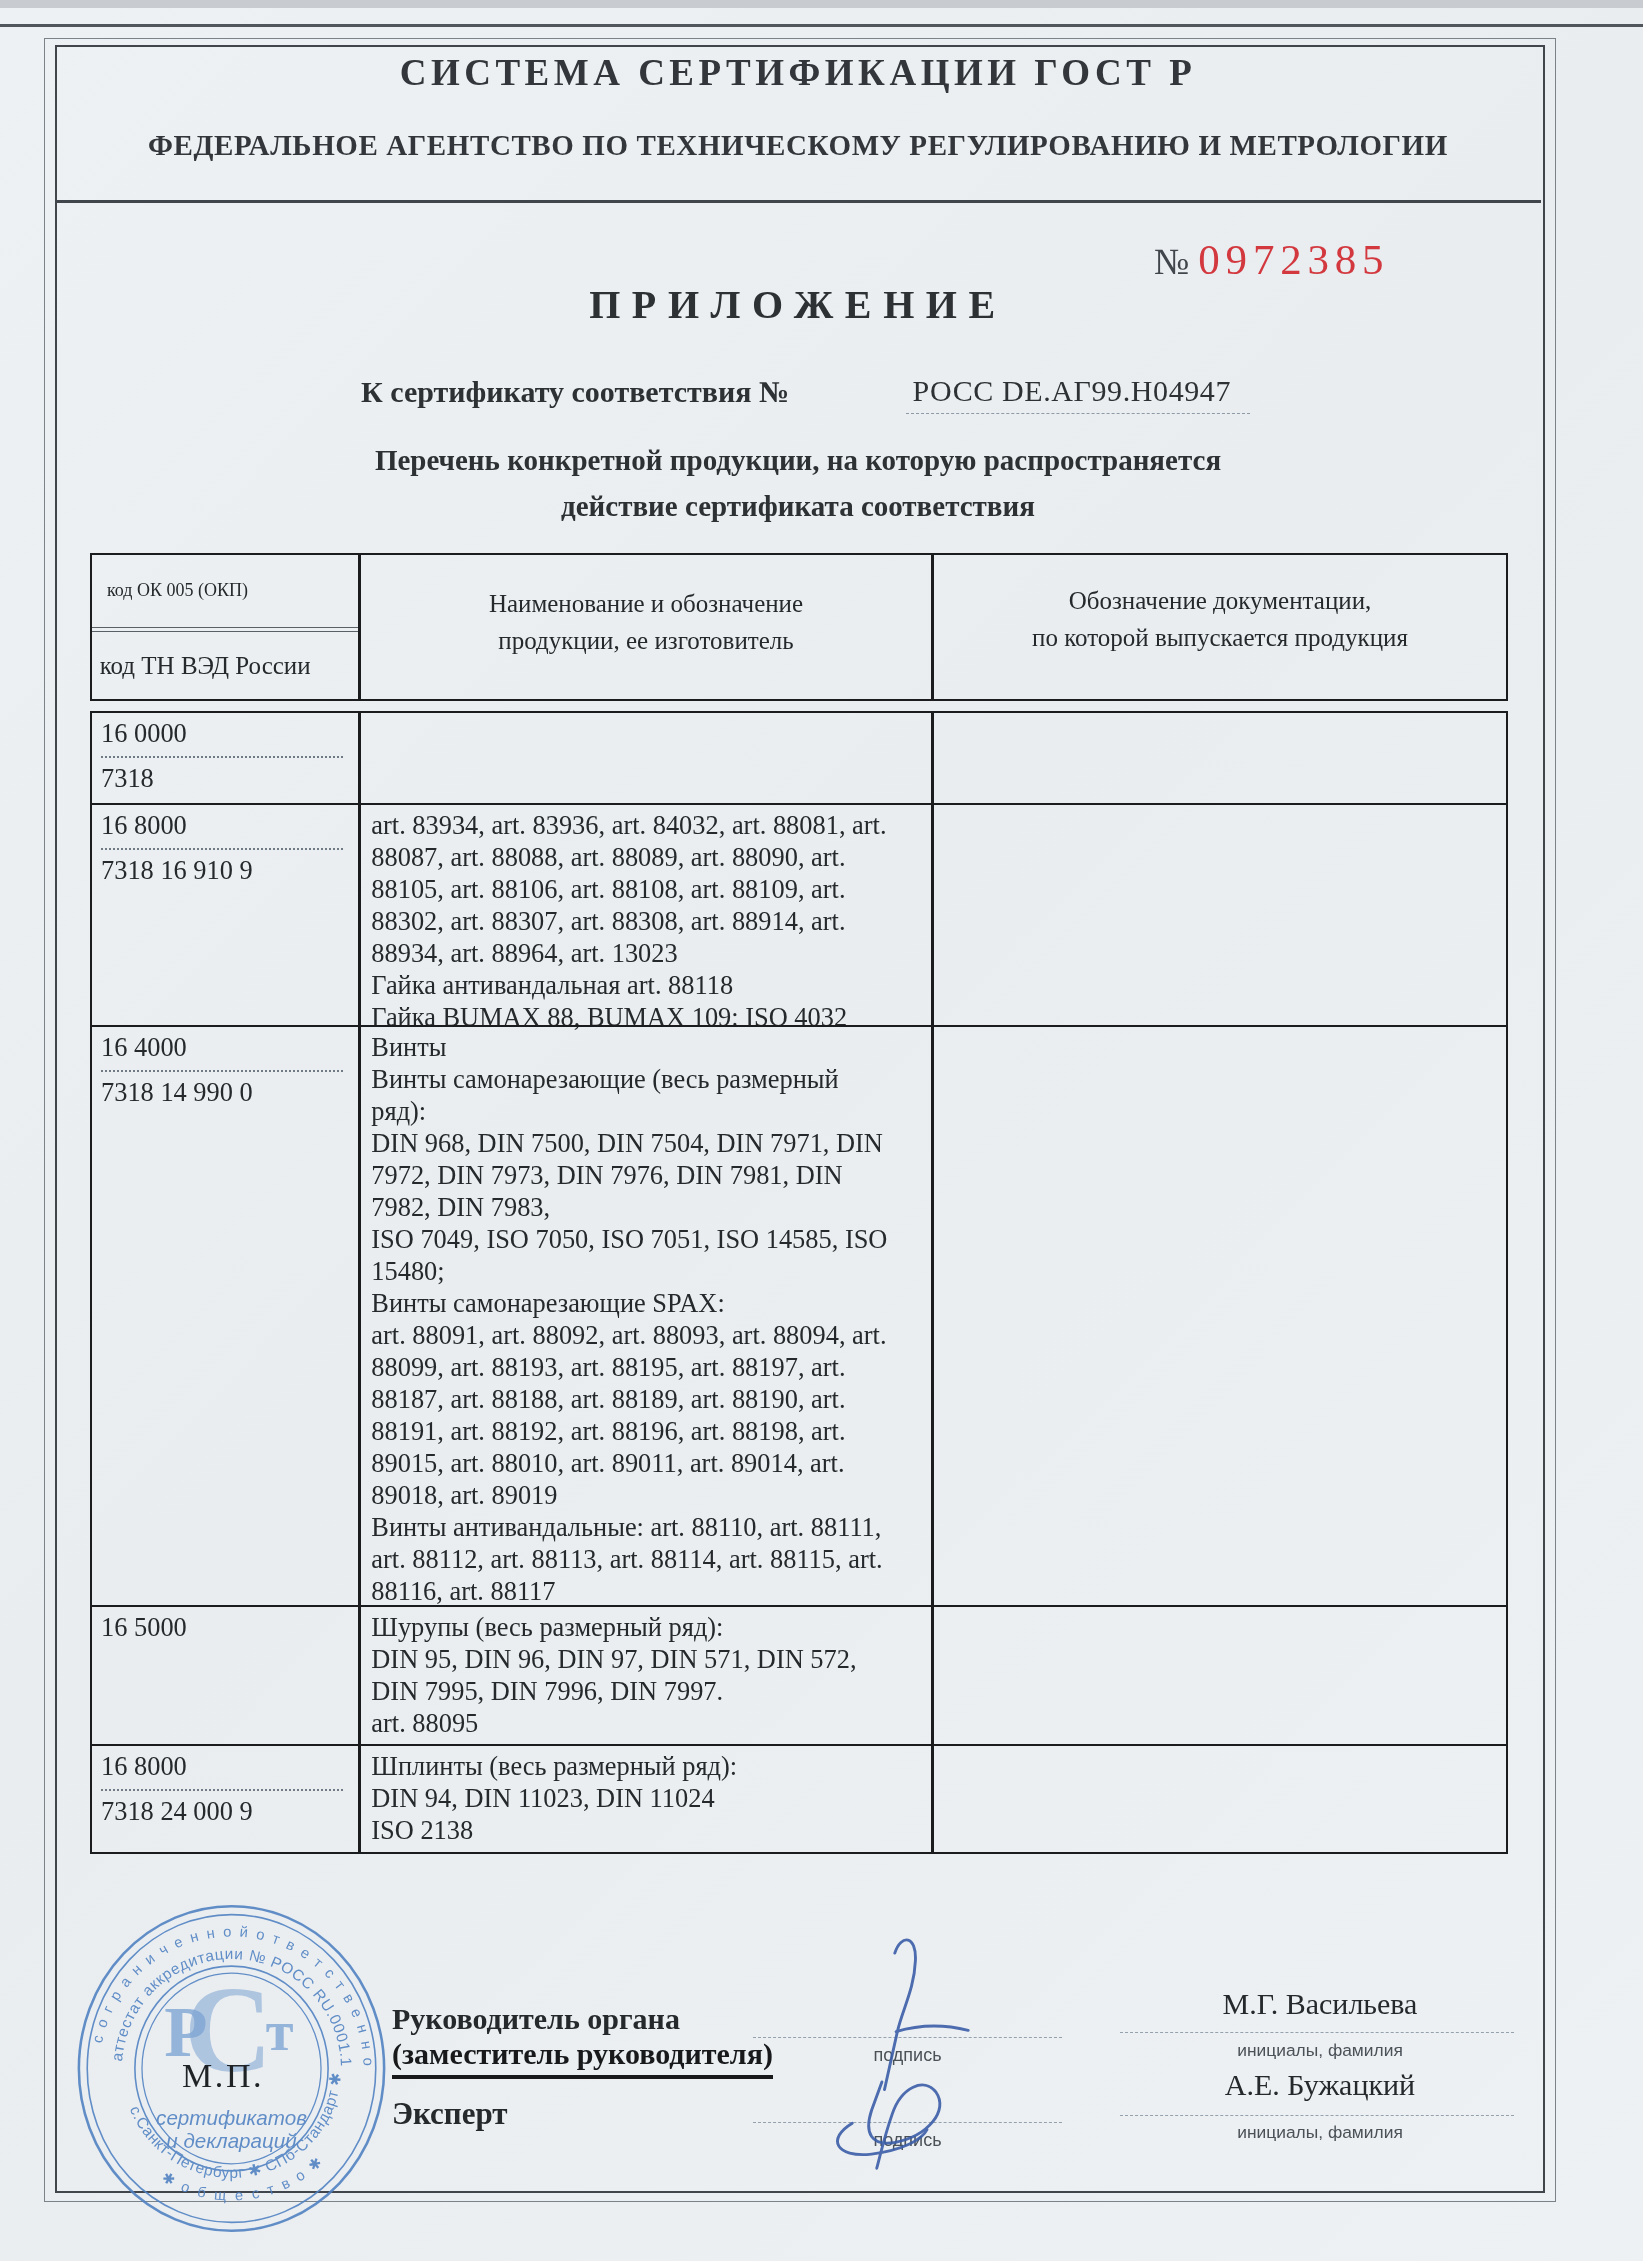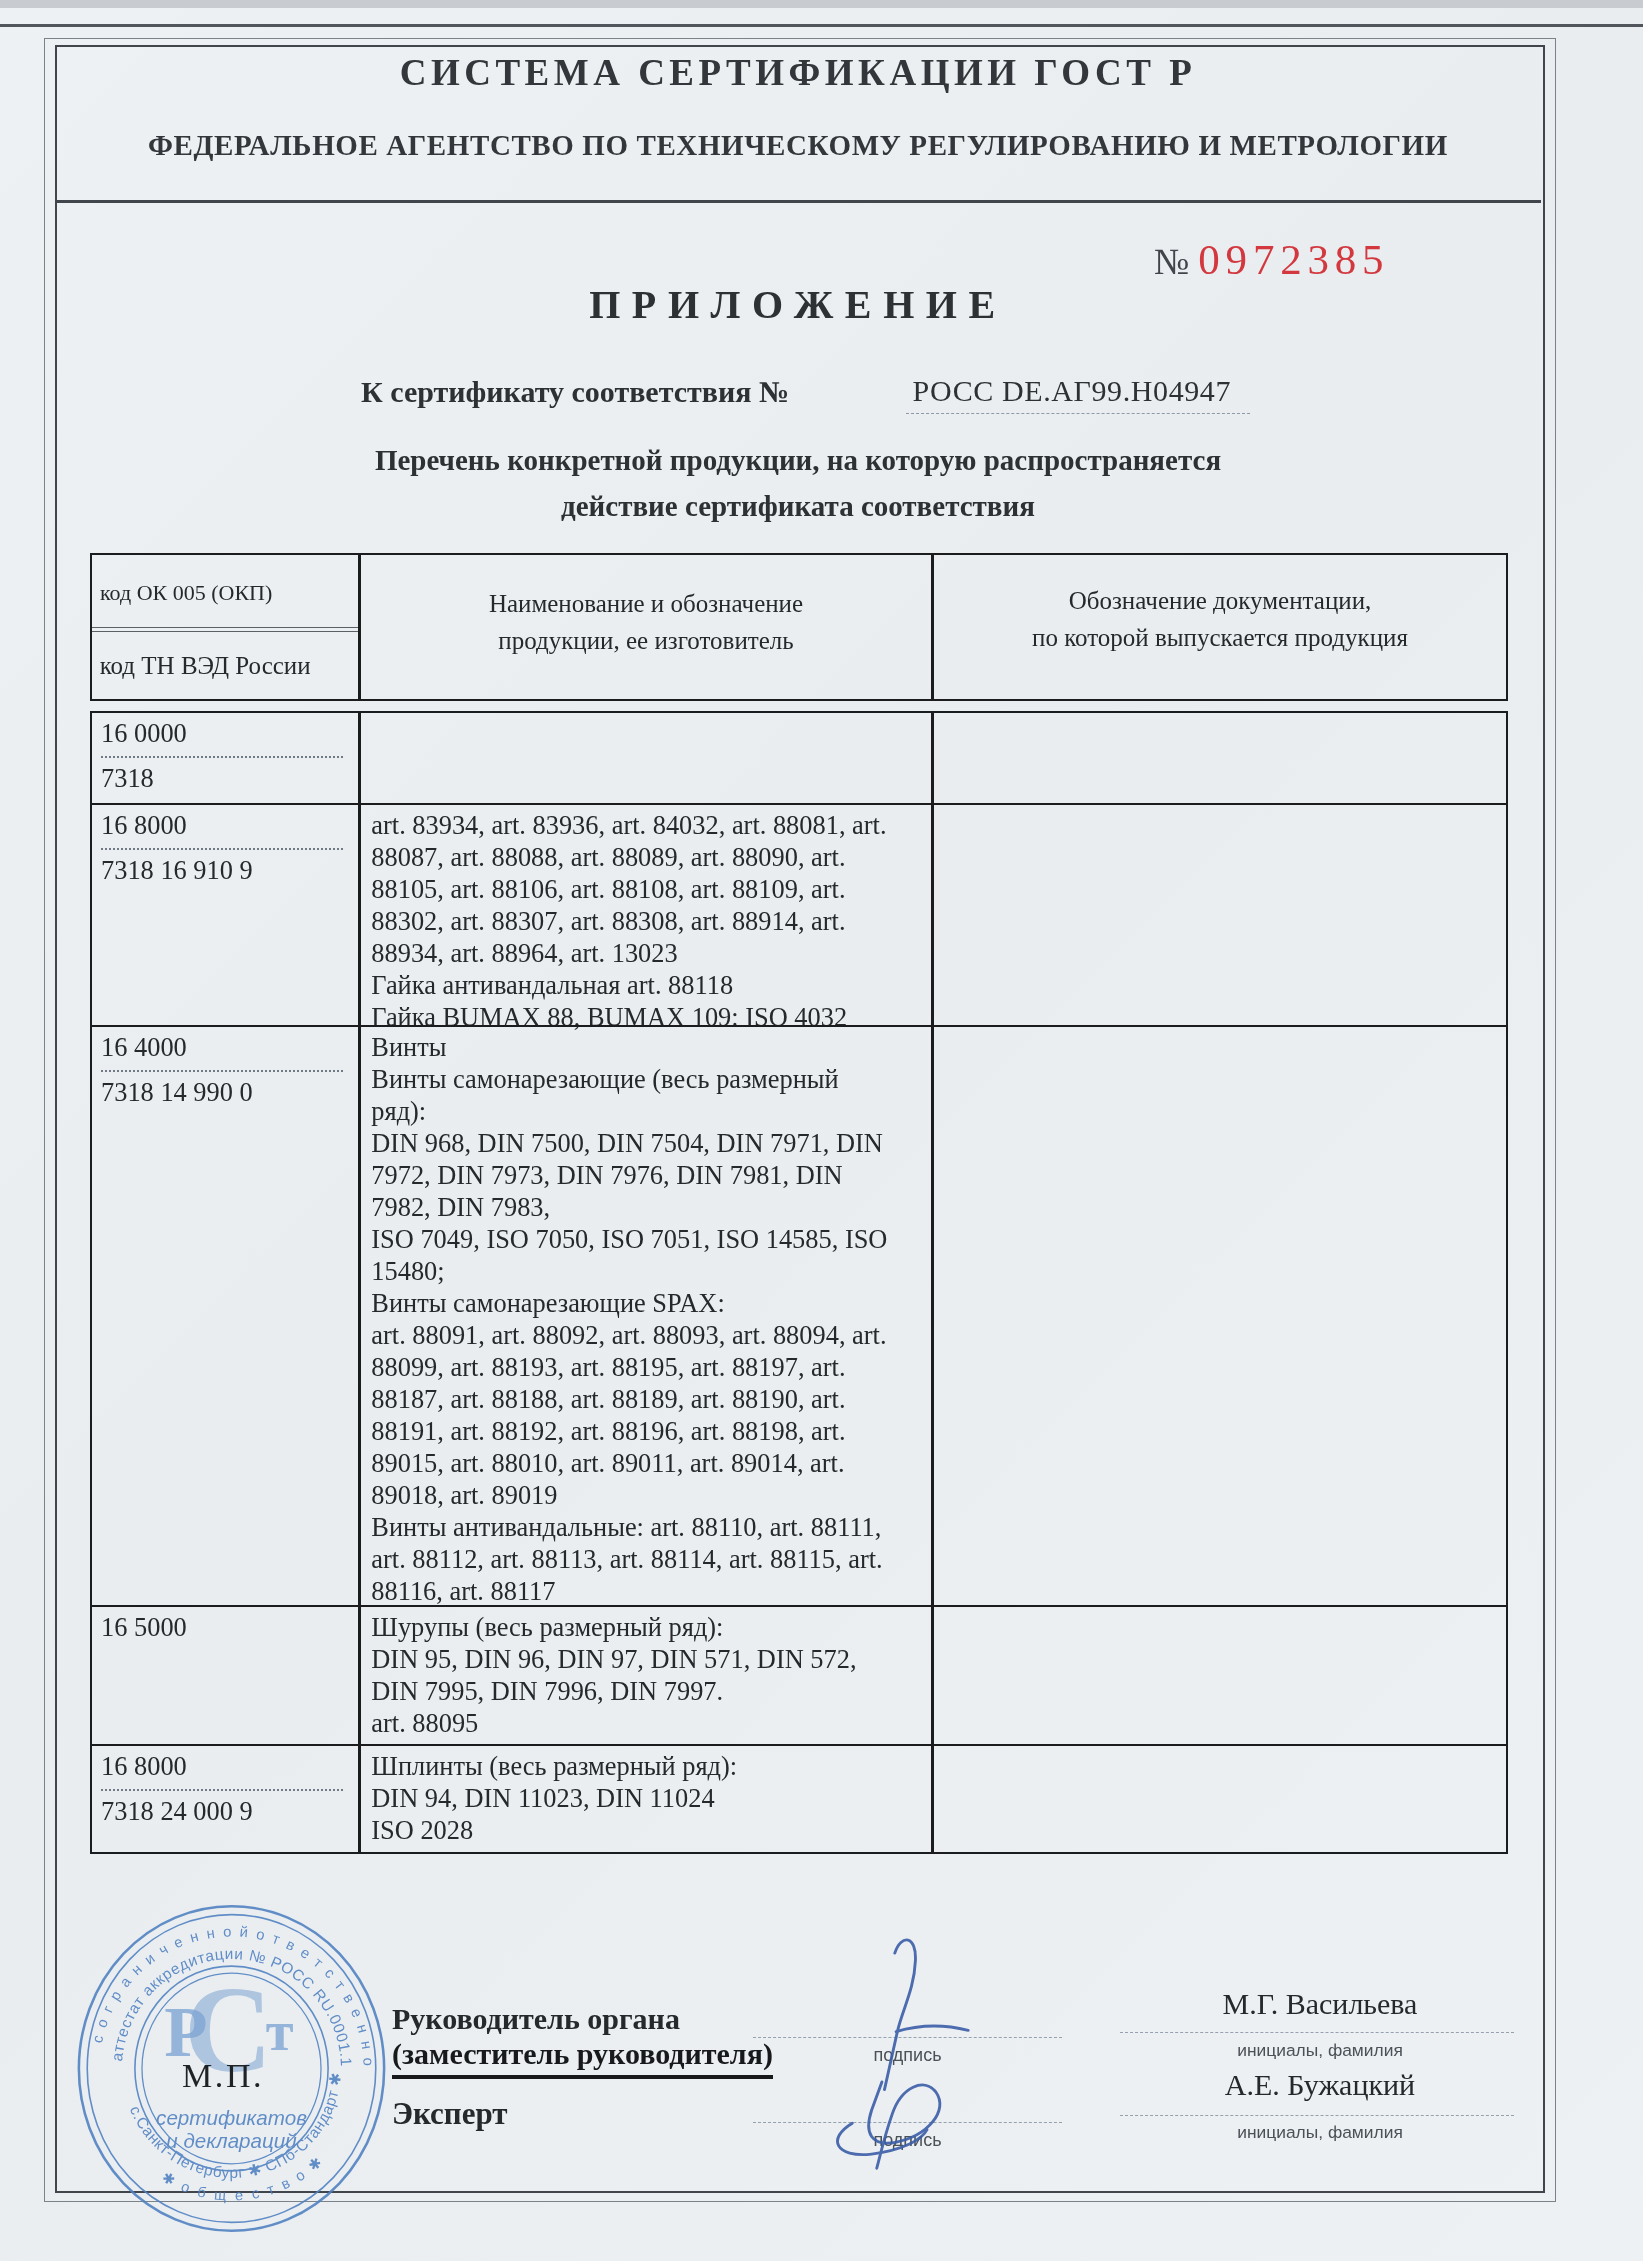--- a/index.html
+++ b/index.html
@@ -27,21 +27,21 @@
   .cert-line{left:361px;top:367px;font-size:30px;font-weight:bold;color:#2e3134;white-space:nowrap;}
   .cert-number{left:906px;top:366px;font-size:30px;font-weight:normal;color:#2e3134;
                border-bottom:1.9px dashed #8e9aa6;padding:0 19.3px 5.2px 6.4px;letter-spacing:0.6px;}
   .subtitle1{left:55px;top:436px;width:1486px;text-align:center;font-size:29px;font-weight:bold;color:#2e3134;}
   .subtitle2{left:55px;top:482px;width:1486px;text-align:center;font-size:29px;font-weight:bold;color:#2e3134;}
   
   .thead-box{left:90px;top:545px;width:1418px;height:148px;border:2.6px solid #1a1c1e;box-sizing:border-box;}
   .tbody-box{left:90px;top:703px;width:1418px;border:2.6px solid #1a1c1e;box-sizing:border-box;}
   .vline{position:absolute;top:0;bottom:0;width:2.6px;background:#1a1c1e;}
   .vl1{left:266px;} .vl2{left:839px;}
-  .th-c1-top{position:absolute;left:8px;top:24.5px;font-size:22px;}
+  .th-c1-top{position:absolute;left:15px;top:24.5px;font-size:18px;}
   .th-c1-sep{position:absolute;left:0;top:72px;width:266px;height:5.2px;
              border-top:1.3px solid #5a6166;border-bottom:1.3px solid #5a6166;box-sizing:border-box;}
   .th-c1-bottom{position:absolute;left:7.7px;top:97px;font-size:25px;}
   .th-c2{position:absolute;left:269px;width:570px;top:30px;text-align:center;font-size:25px;
          line-height:37px;white-space:pre-line;}
   .th-c3{position:absolute;left:841px;width:574px;top:27px;text-align:center;font-size:25px;
          line-height:37px;white-space:pre-line;}
   .trow{position:relative;width:100%;box-sizing:border-box;}
   .trow + .trow{border-top:2.6px solid #1a1c1e;}
   .cell-codes{position:absolute;left:0;top:0;bottom:0;width:266px;padding:5.2px 6.4px 0 9px;
@@ -180,21 +180,21 @@
     </div>
 
     <div class="trow" style="height:108px">
       <div class="cell-codes">
         <div>16 8000</div>
         <div class="code-sep"></div>
         <div>7318 24 000 9</div>
       </div>
       <div class="cell-product">Шплинты (весь размерный ряд):
 DIN 94, DIN 11023, DIN 11024
-ISO 2028</div>
+ISO 2138</div>
       <div class="cell-docs"></div>
     </div>
   </div>
 
   <div class="abs role1a">Руководитель органа</div>
   <div class="abs role1b">(заместитель руководителя)</div>
   <div class="abs role2">Эксперт</div>
 
   <div class="abs sig-line sig-line1"></div>
   <div class="abs sig-caption sig-cap1">подпись</div>

